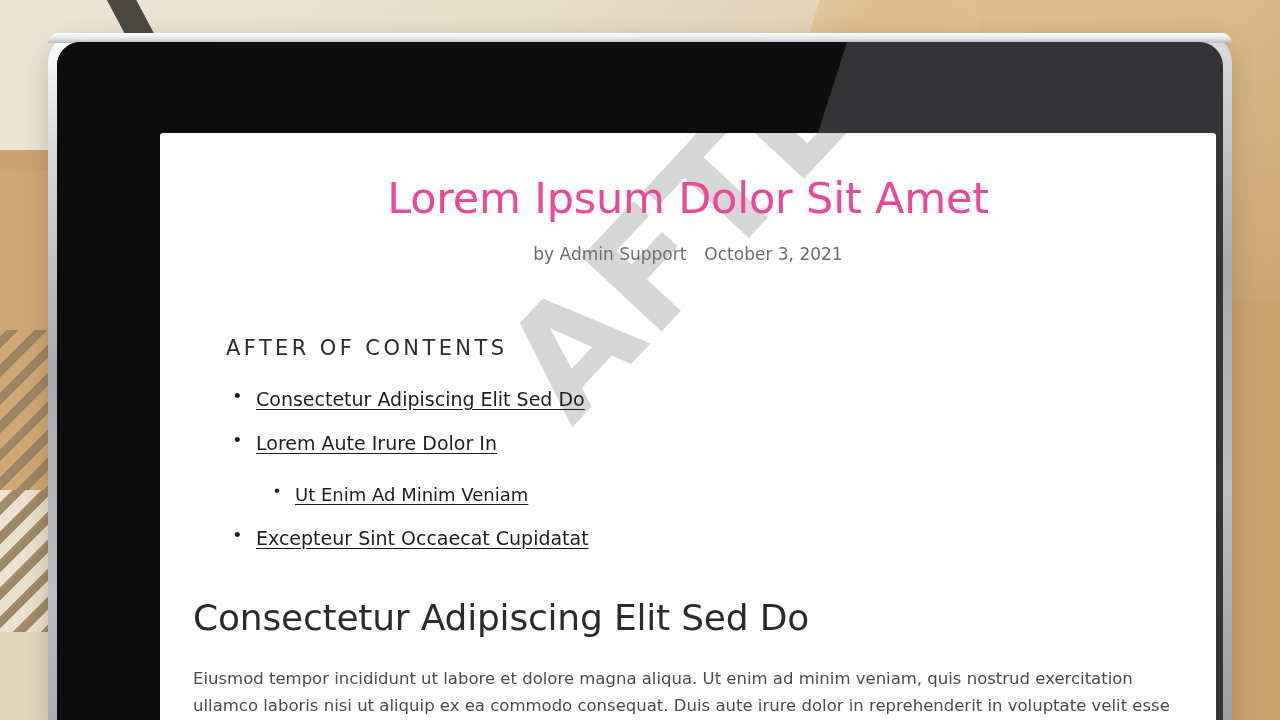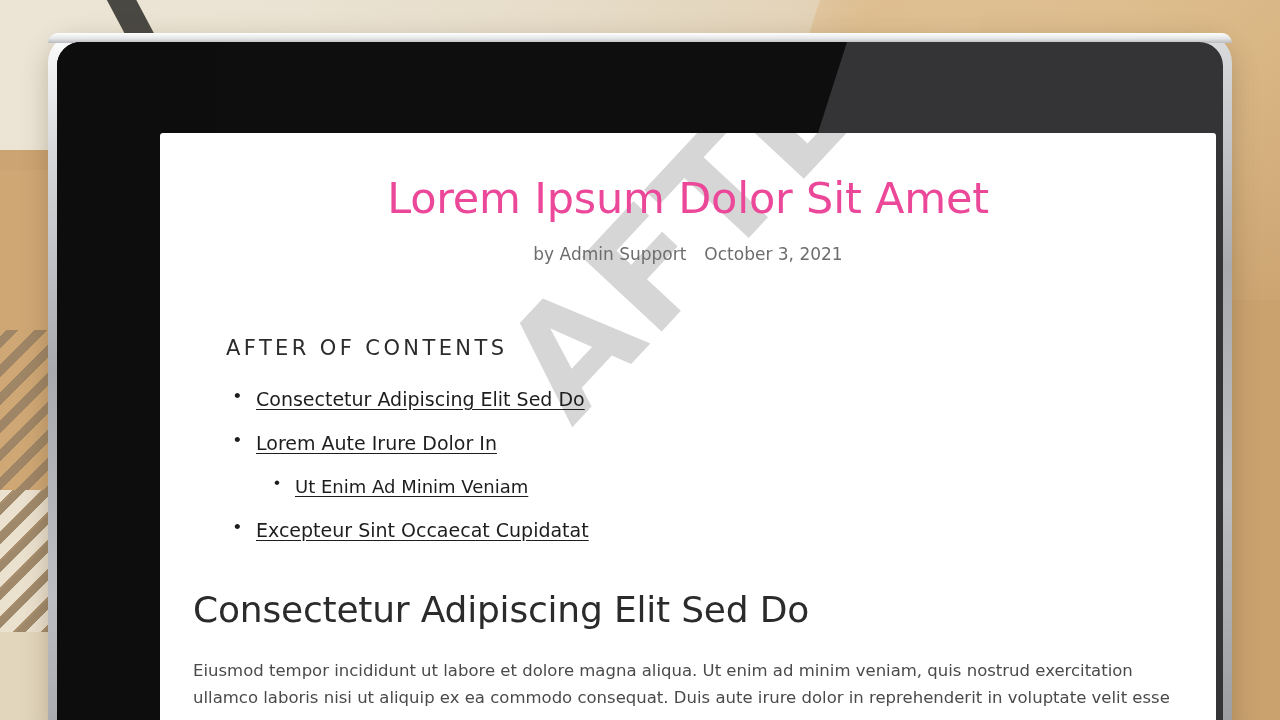--- a/index.html
+++ b/index.html
@@ -262,21 +262,21 @@
   ul.toc-list li.toc-item::before {
     content: "•";
     position: absolute;
     left: 8px;
     top: -3px;
     font-size: 19px;
     color: #1e1e1e;
   }
   ul.toc-sublist {
     list-style: none;
-    margin: 22px 0 0 0;
+    margin: 30px 0 0 0;
     padding: 0;
   }
   ul.toc-sublist li.toc-subitem {
     position: relative;
     padding-left: 39px;
     margin-bottom: 22px;
   }
   ul.toc-sublist li.toc-subitem::before {
     content: "•";
     position: absolute;

